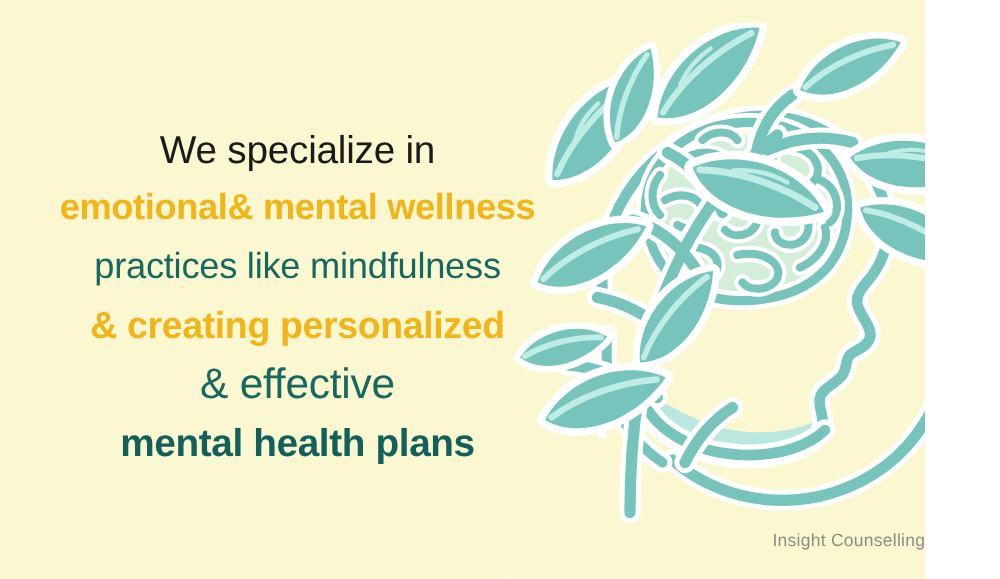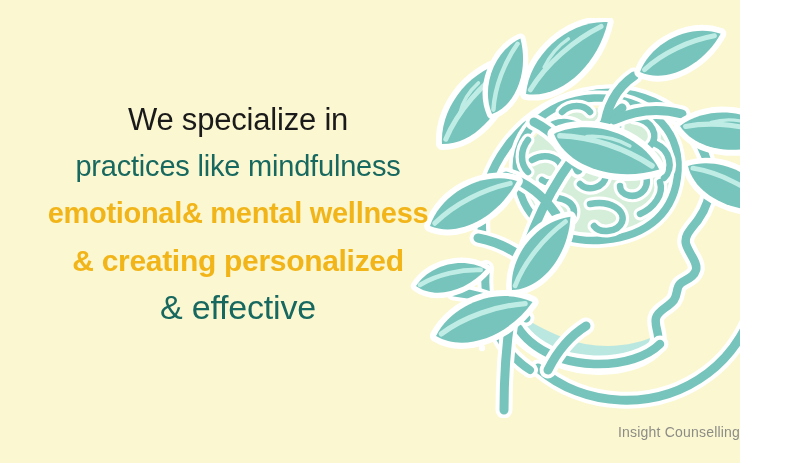--- a/index.html
+++ b/index.html
@@ -295,21 +295,22 @@
           </g>
 
           <circle cx="74" cy="330" r="3.2" fill="#FFFFFF"></circle>
         </g>
       </g>
     </svg>
   </div>
 
   <div id="headline">
     <span class="line l1">We specialize in</span>
+    <span class="line l2">emotional&amp; mental wellness</span>
     <span class="line l3">practices like mindfulness</span>
-    <span class="line l2">emotional&amp; mental wellness</span>
     <span class="line l4">&amp; creating personalized</span>
     <span class="line l5">&amp; effective</span>
+    <span class="line l6">mental health plans</span>
   </div>
 
   <div id="caption">Insight Counselling</div>
 
 </div>
 
 </body></html>

